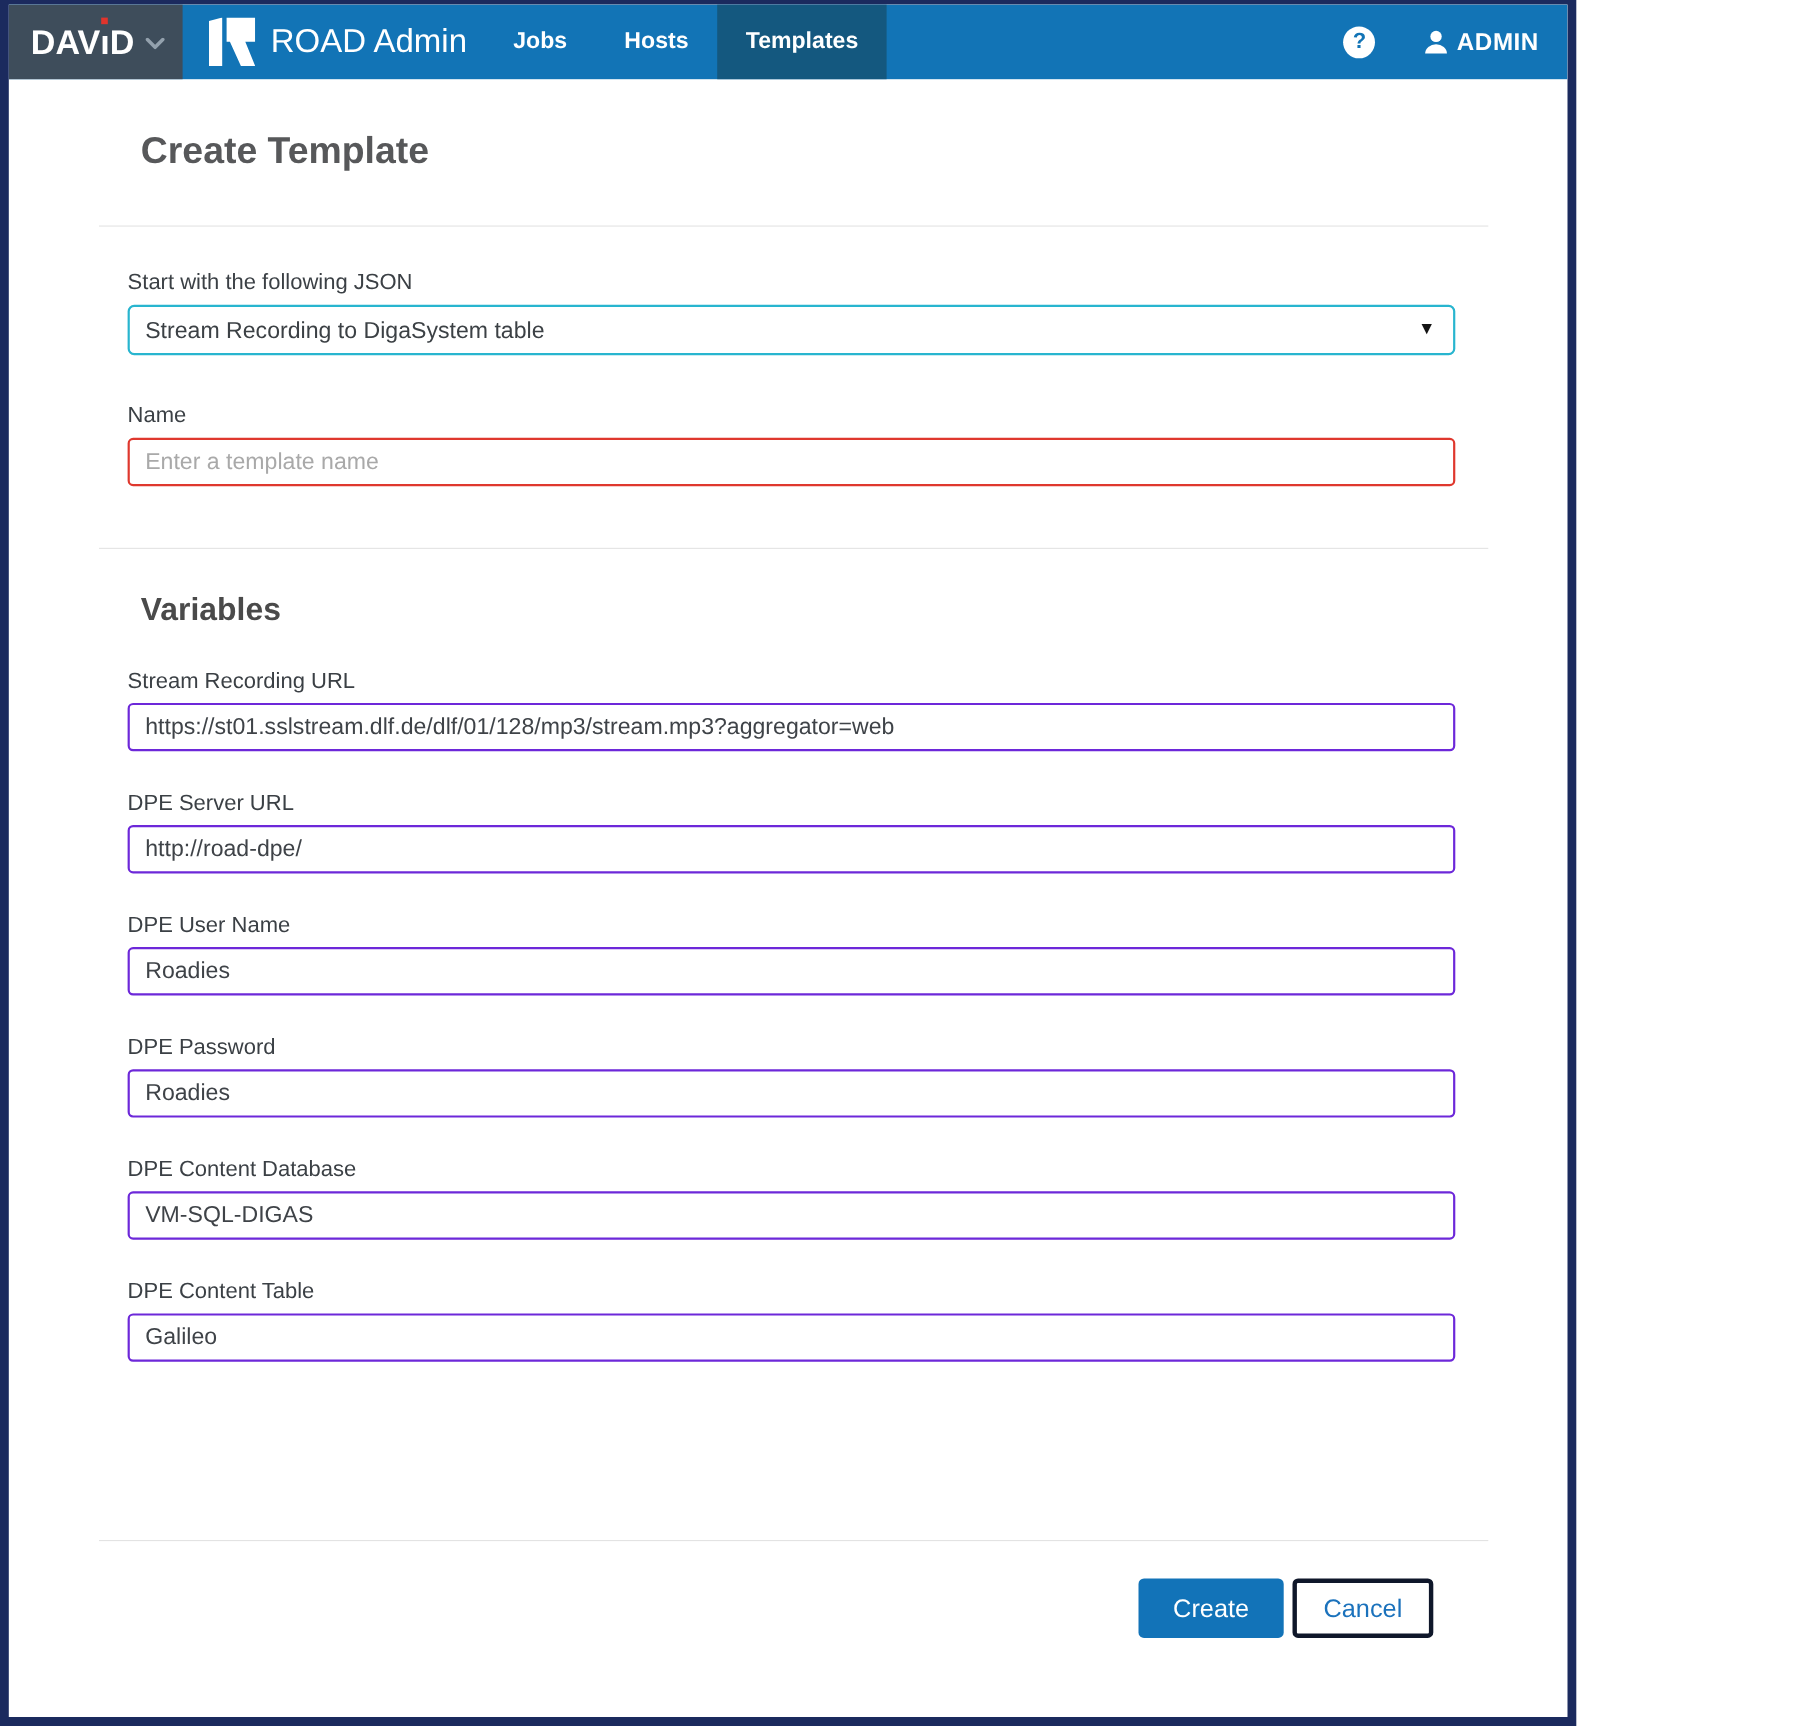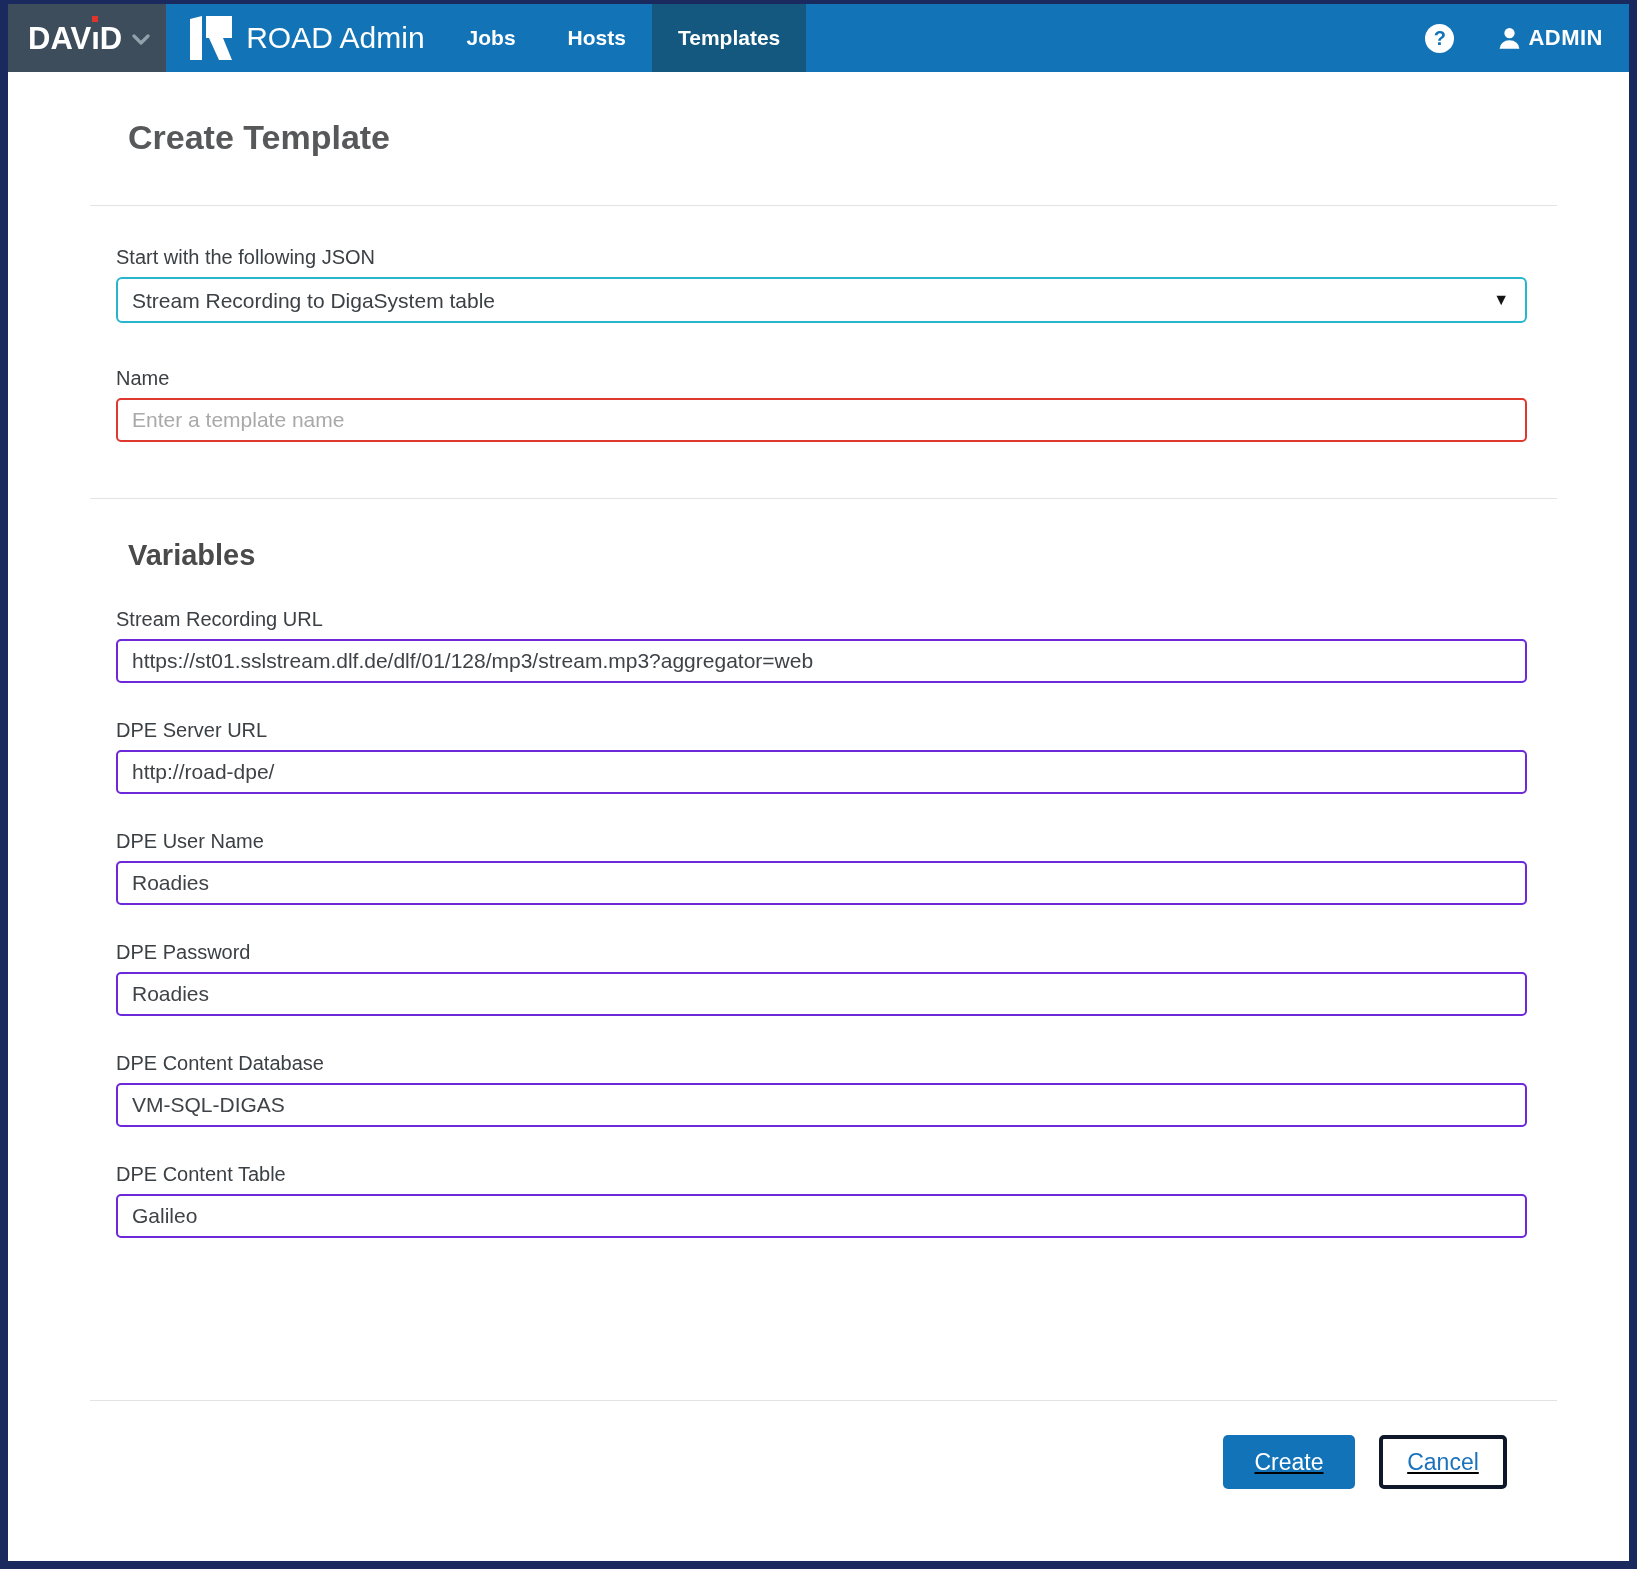--- a/index.html
+++ b/index.html
@@ -1,20 +1,20 @@
 <!DOCTYPE html>
 <html><head>
 <meta charset="utf-8">
 <style>
   html, body { margin: 0; padding: 0; background: #fff; }
   * { box-sizing: border-box; }
   body { font-family: "Liberation Sans", "DejaVu Sans", sans-serif; }
 
   .window {
-    width: 1637px; height: 1569px;
+    width: 1433px; height: 1569px;
     border-left: 8px solid #1b2a5e;
     border-right: 8px solid #1b2a5e;
     border-bottom: 8px solid #1b2a5e;
     border-top: 4px solid #1b2a5e;
     background: #fff;
     overflow: hidden;
   }
 
   
   .nav {
@@ -83,21 +83,21 @@
     font-family: "Liberation Sans", "DejaVu Sans", sans-serif;
   }
   .select-arrow {
     position: absolute; right: 18px; top: 50%; transform: translateY(-50%);
     font-size: 16px; color: #141414; pointer-events: none; line-height: 1;
   }
 
   h2.section-title { margin: 40px 0 0 12px; font-size: 29px; font-weight: 700; color: #4a4a4a; }
   .var-group { margin-top: 36px; }
 
-  .actions { display: flex; justify-content: flex-end; gap: 24px; margin-top: 34px; padding-right: 20px; text-decoration: underline; }
+  .actions { display: flex; justify-content: flex-end; gap: 8px; margin-top: 34px; padding-right: 20px; }
   .btn { font-size: 23px; height: 54px; border-radius: 5px; cursor: pointer;
          font-family: "Liberation Sans", "DejaVu Sans", sans-serif; }
   .btn-primary { background: #1273b8; color: #fff; border: none; width: 132px; }
   .btn-secondary { background: #fff; color: #1b72bc; border: 4px solid #0f172a; width: 128px; }
 </style>
 </head>
 <body>
 
 <div class="window">
 

